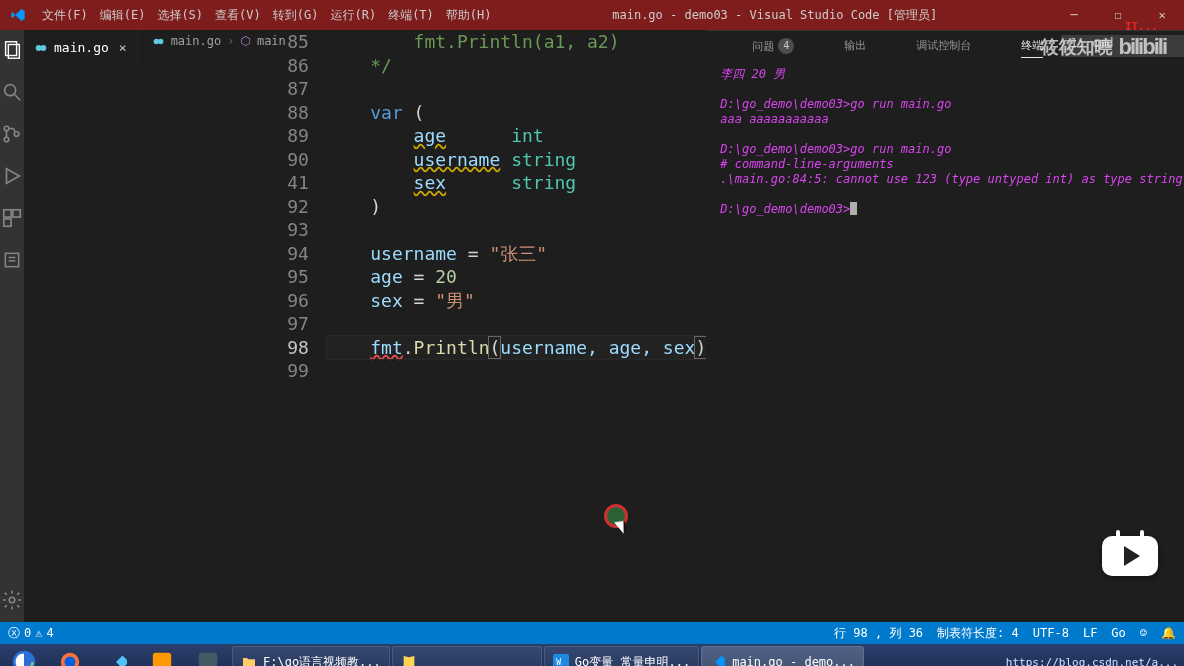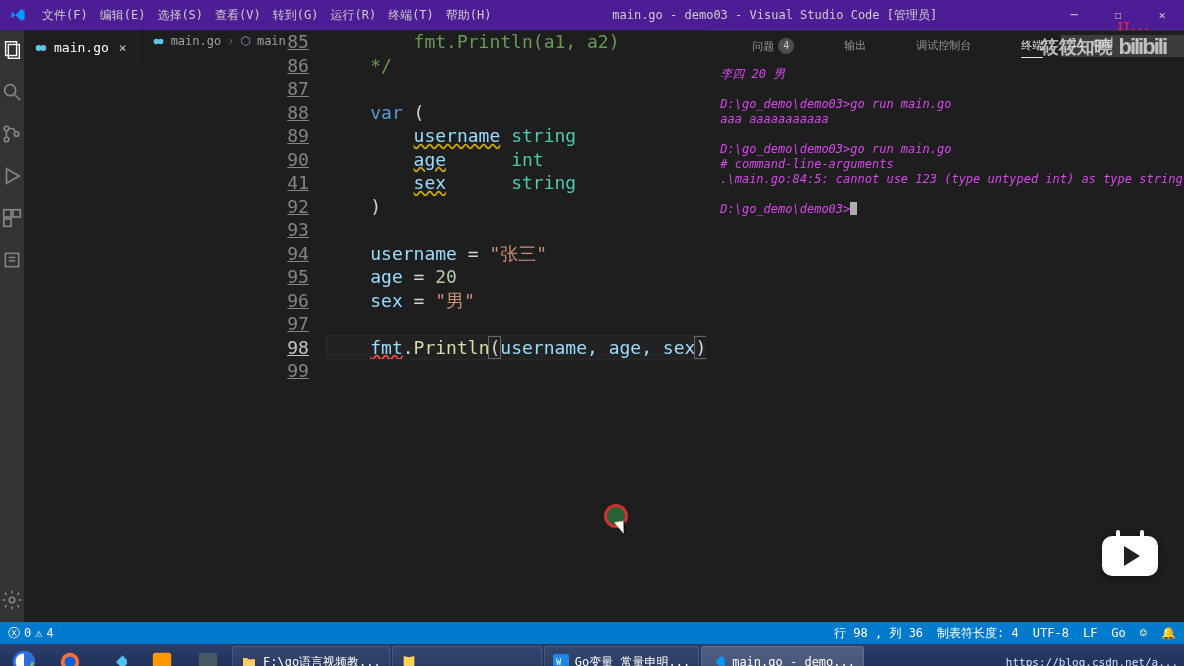--- a/index.html
+++ b/index.html
@@ -1,19 +1,19 @@
 <!DOCTYPE html>
 <html><head>
 <meta charset="utf-8">
 <style>
 * { margin:0; padding:0; box-sizing:border-box; font-family:"Segoe UI",Consolas,monospace; user-select:none; }
 body { width:1184px; height:666px; background:#1e1e1e; color:#ccc; overflow:hidden; position:relative; }
 
 
-.title-bar { height:30px; background:#4c1d95; display:flex; align-items:center; font-size:12px; color:#ccc; }
+.title-bar { height:30px; background:#7f1d1d; display:flex; align-items:center; font-size:12px; color:#ccc; }
 .title-bar .logo { width:36px; display:flex; justify-content:center; }
 .title-bar .logo svg { width:16px; height:16px; }
 .title-bar .menu { display:flex; gap:0; }
 .title-bar .menu span { padding:0 6px; cursor:pointer; }
 .title-bar .title-text { flex:1; text-align:center; color:#ccc; }
 .title-bar .win-ctrl { display:flex; }
 .title-bar .win-ctrl div { width:44px; height:30px; display:flex; align-items:center; justify-content:center; cursor:pointer; }
 
 
 .main { display:flex; height:592px; }
@@ -25,35 +25,35 @@
 .tabs-row { height:35px; background:#252526; display:flex; align-items:stretch; }
 .tab { background:#1e1e1e; border-right:1px solid #252526; padding:0 10px; display:flex; align-items:center; gap:6px; font-size:13px; color:#fff; }
 .tab .go-icon { width:14px; height:14px; }
 .tab .close { color:#ccc; margin-left:4px; }
 
 .breadcrumb { height:22px; font-size:12px; color:#a0a0a0; display:flex; align-items:center; padding-left:14px; gap:6px; background:#1e1e1e; }
 .breadcrumb .chev { color:#666; }
 
 .code-body { flex:1; display:flex; font-family:Consolas,monospace; font-size:18px; line-height:23.5px; position:relative; overflow:hidden; }
 .gutter { width:60px; text-align:right; color:#858585; padding-right:18px; }
-.gutter div { height:23.5px;text-decoration:underline; }
+.gutter div { height:23.5px; }
 .gutter .cur { color:#c6c6c6; }
 .code-lines { flex:1; color:#d4d4d4; position:relative; }
 .code-lines .ln { height:23.5px; white-space:pre; }
 .code-lines .cur-line { background:rgba(255,255,255,0.02); outline:1px solid #282828; }
 .kw { color:#569cd6; } .str { color:#ce9178; } .typ { color:#4ec9b0; } .id { color:#9cdcfe; } .fn { color:#dcdcaa; } .num { color:#b5cea8; } .cmt { color:#6a9955; } .pun { color:#d4d4d4; }
 .squiggle { text-decoration-line:underline; text-decoration-style:wavy; text-decoration-color:#f14c4c; }
 .squiggle-y { text-decoration-line:underline; text-decoration-style:wavy; text-decoration-color:#cca700; }
 .brk { outline:1px solid #666; }
 
 .minimap { position:absolute; right:0; top:57px; width:98px; height:360px; background:#1e1e1e; opacity:.9; }
 .minimap .mm-hi { position:absolute; right:0; width:12px; height:10px; background:#c94f4f; }
 
 .overlay-water { position:absolute; top:34px; right:18px; font-size:18px; color:#e8e6e6; font-weight:700; display:flex; align-items:center; gap:6px; opacity:.78; z-index:50; }
-.overlay-water .red { position:absolute; top:-14px; right:16px; color:#ff2a2a; font-size:11px; font-weight:700; }
+.overlay-water .red { position:absolute; top:-14px; right:8px; color:#ff2a2a; font-size:11px; font-weight:700; }
 .blogo { font-family:Arial; font-size:22px; letter-spacing:-2px; font-weight:900; }
 
 
 .panel { height:196px; background:#1e1e1e; border-top:1px solid #333; display:flex; flex-direction:column; }
 .panel-tabs { height:30px; display:flex; align-items:center; padding:0 14px; font-size:11px; gap:18px; color:#969696; border-bottom:1px solid #1e1e1e; }
 .panel-tabs .ptab { cursor:pointer; position:relative; padding:4px 0;margin-left:32px; }
 .panel-tabs .ptab.active { color:#e7e7e7; border-bottom:1px solid #e7e7e7; }
 .panel-tabs .badge { display:inline-flex; align-items:center; justify-content:center; min-width:16px; height:16px; border-radius:8px; background:#4d4d4d; color:#ccc; font-size:10px; margin-left:4px; }
 .panel-ctrls { margin-left:auto; display:flex; align-items:center; gap:10px; }
 .panel-ctrls .sel { background:#3c3c3c; border:1px solid #3c3c3c; height:22px; width:140px; display:flex; justify-content:space-between; padding:0 8px; font-size:12px; color:#ccc; }
@@ -201,22 +201,22 @@
           <div>96</div>
           <div>97</div>
           <div class="cur">98</div>
           <div>99</div>
       </div>
       <div class="code-lines">
         <div class="ln"><span class="cmt">        fmt.Println(a1, a2)</span></div>
         <div class="ln"><span class="cmt">    */</span></div>
         <div class="ln"></div>
         <div class="ln">    <span class="kw">var</span><span class="pun"> (</span></div>
+        <div class="ln">        <span class="id squiggle-y">age</span>      <span class="typ">int</span></div>
         <div class="ln">        <span class="id squiggle-y">username</span> <span class="typ">string</span></div>
-        <div class="ln">        <span class="id squiggle-y">age</span>      <span class="typ">int</span></div>
         <div class="ln">        <span class="id squiggle-y">sex</span>      <span class="typ">string</span></div>
         <div class="ln"><span class="pun">    )</span></div>
         <div class="ln"></div>
         <div class="ln">    <span class="id">username</span><span class="pun"> = </span><span class="str">"张三"</span></div>
         <div class="ln">    <span class="id">age</span><span class="pun"> = </span><span class="num">20</span></div>
         <div class="ln">    <span class="id">sex</span><span class="pun"> = </span><span class="str">"男"</span></div>
         <div class="ln"></div>
         <div class="ln cur-line">    <span class="id squiggle">fmt</span><span class="pun">.</span><span class="fn">Println</span><span class="pun brk">(</span><span class="id">username, age, sex</span><span class="pun brk">)</span></div>
         <div class="ln"></div>
       </div>

